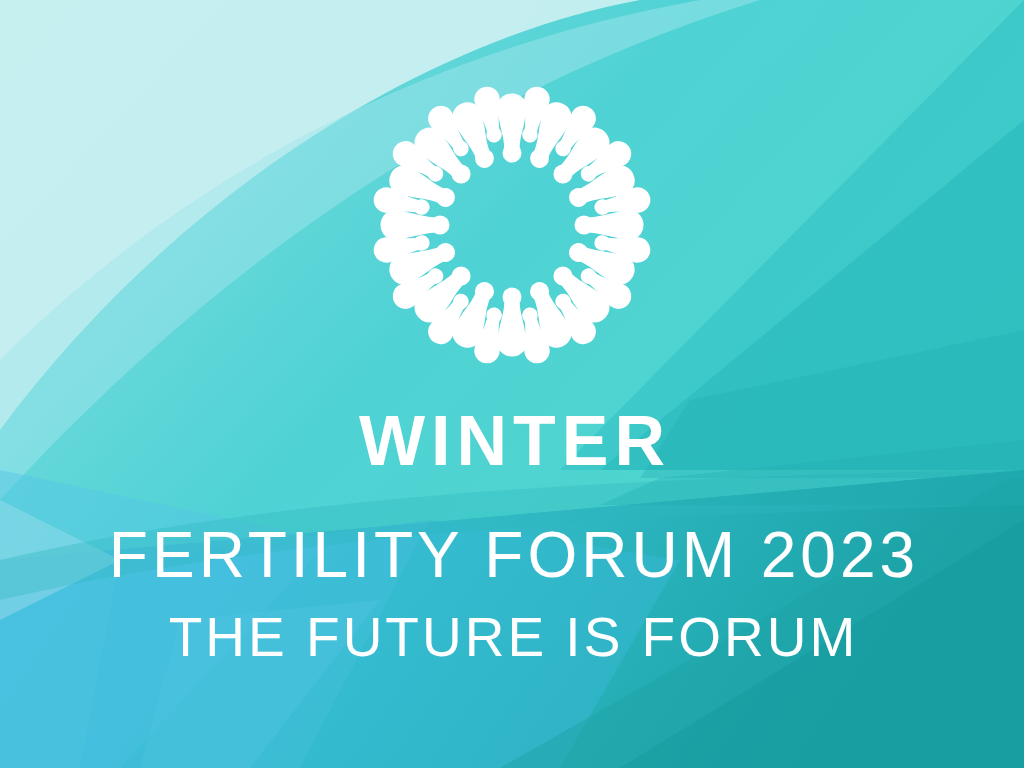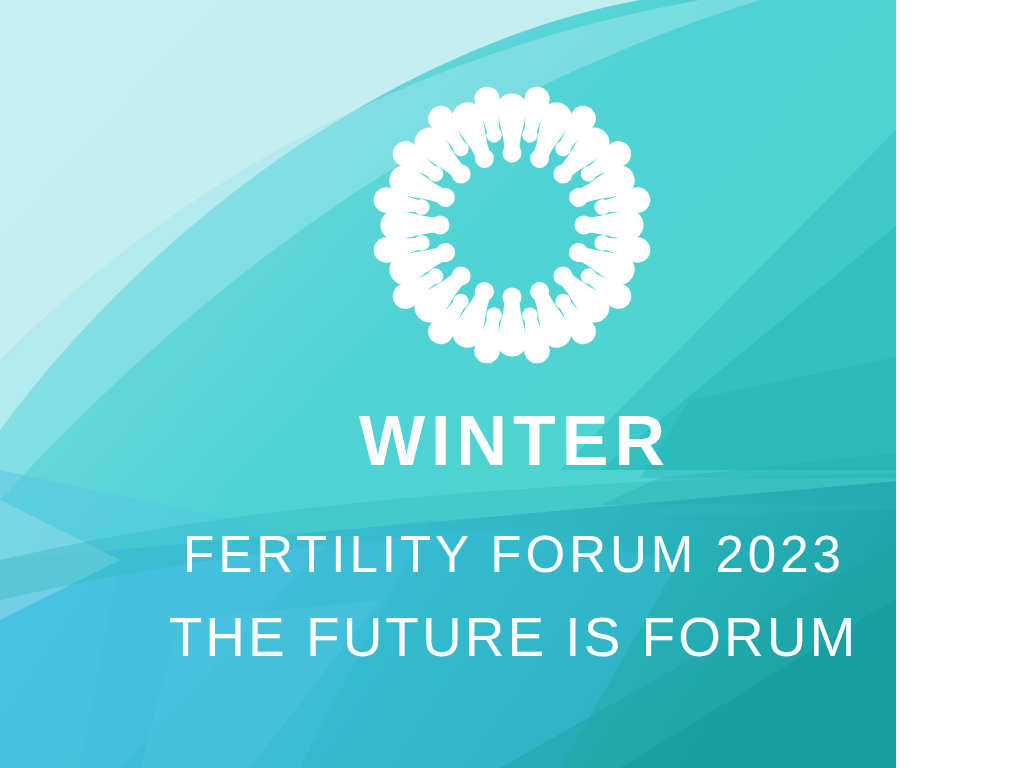--- a/index.html
+++ b/index.html
@@ -2,21 +2,21 @@
 <html><head>
 <meta charset="utf-8">
 <style>
   html, body {
     margin: 0;
     padding: 0;
     background: #ffffff;
   }
   #poster {
     position: relative;
-    width: 896px;
+    width: 1024px;
     height: 768px;
     overflow: hidden;
     font-family: "Liberation Sans", sans-serif;
     background: #46c8d4;
   }
   #bg-svg {
     position: absolute;
     inset: 0;
     width: 1024px;
     height: 768px;
@@ -49,21 +49,21 @@
   #title-winter {
     top: 406px;
     font-size: 70px;
     line-height: 70px;
     font-weight: 700;
     letter-spacing: 6px;
     text-indent: 6px;
   }
   #title-main {
     top: 514px;
-    font-size: 51px;
+    font-size: 64px;
     line-height: 82px;
     font-weight: 300;
     letter-spacing: 4px;
     text-indent: 4px;
     -webkit-text-stroke: 0.2px rgba(255,255,255,0.35);
   }
   #title-tagline {
     top: 608px;
     font-size: 55px;
     line-height: 58px;

